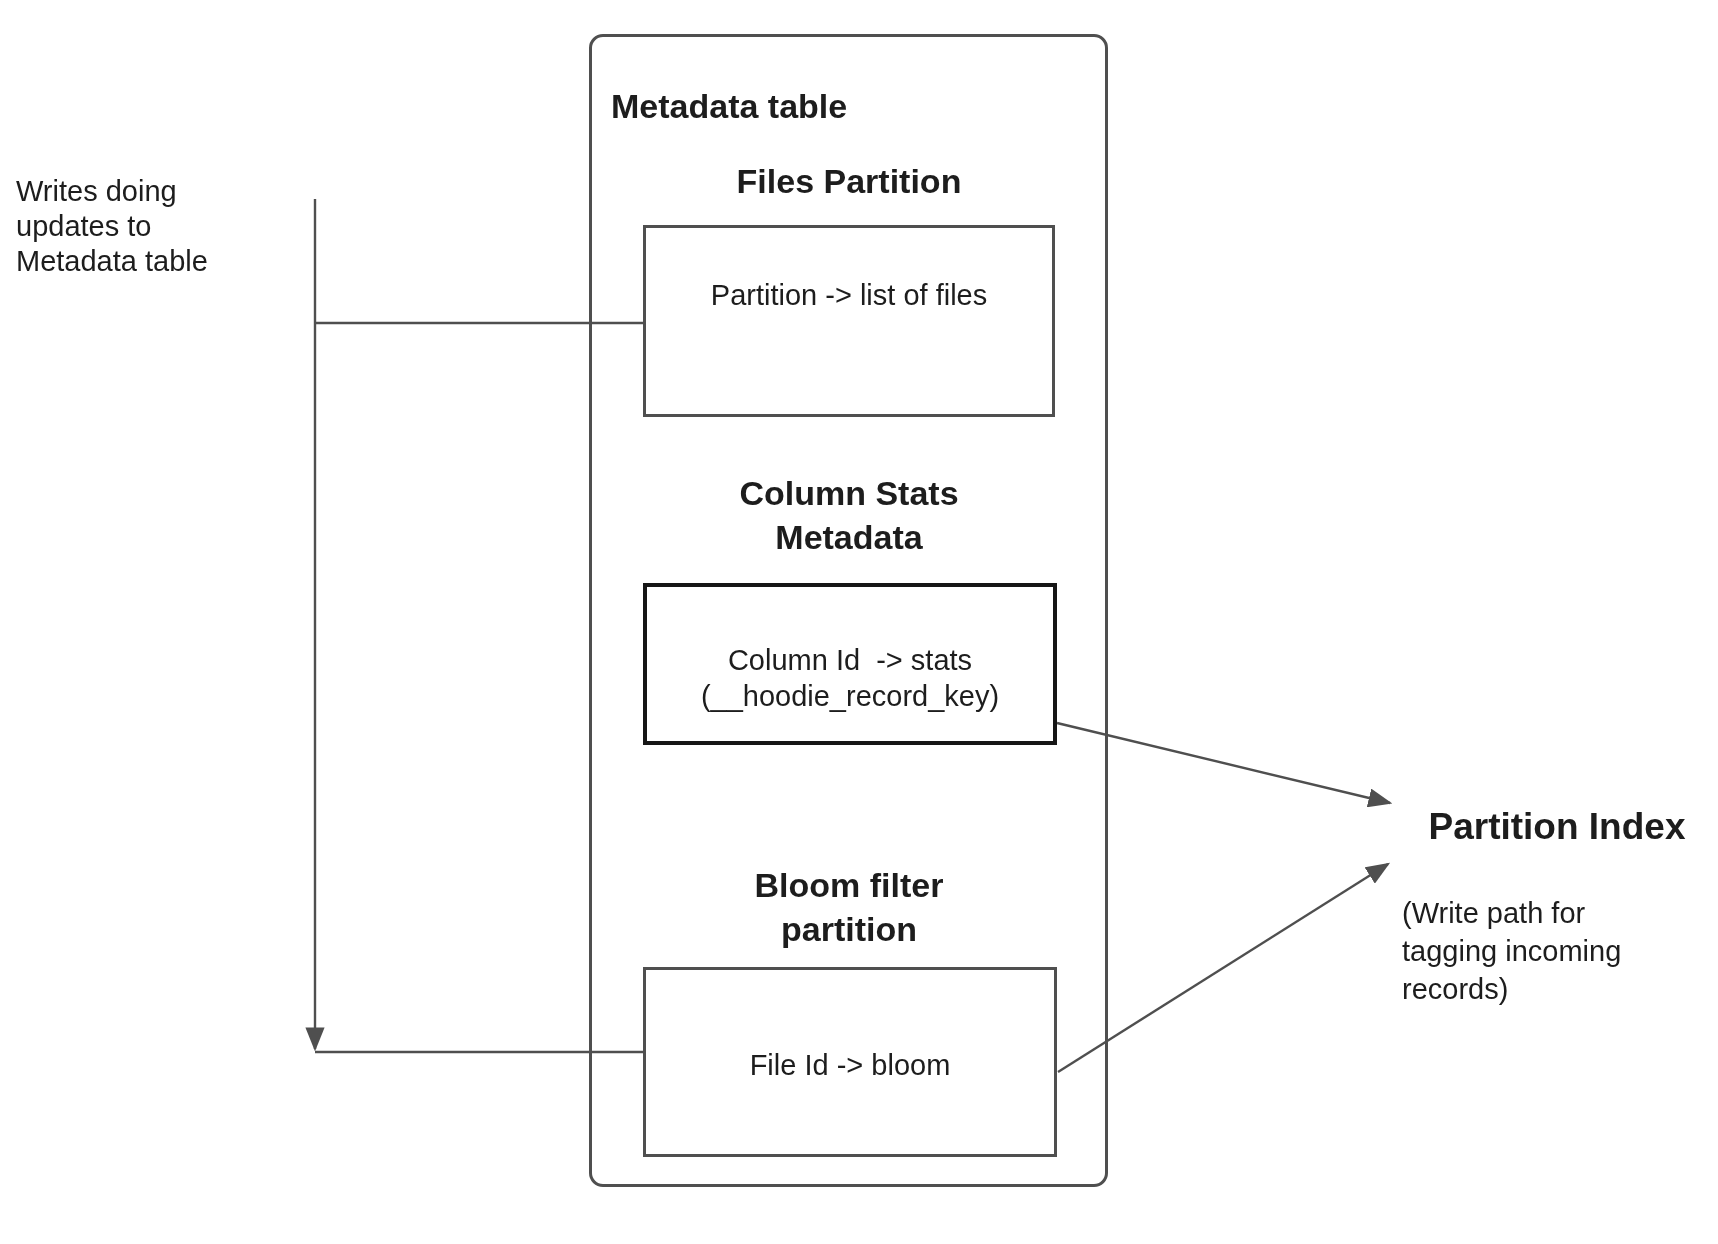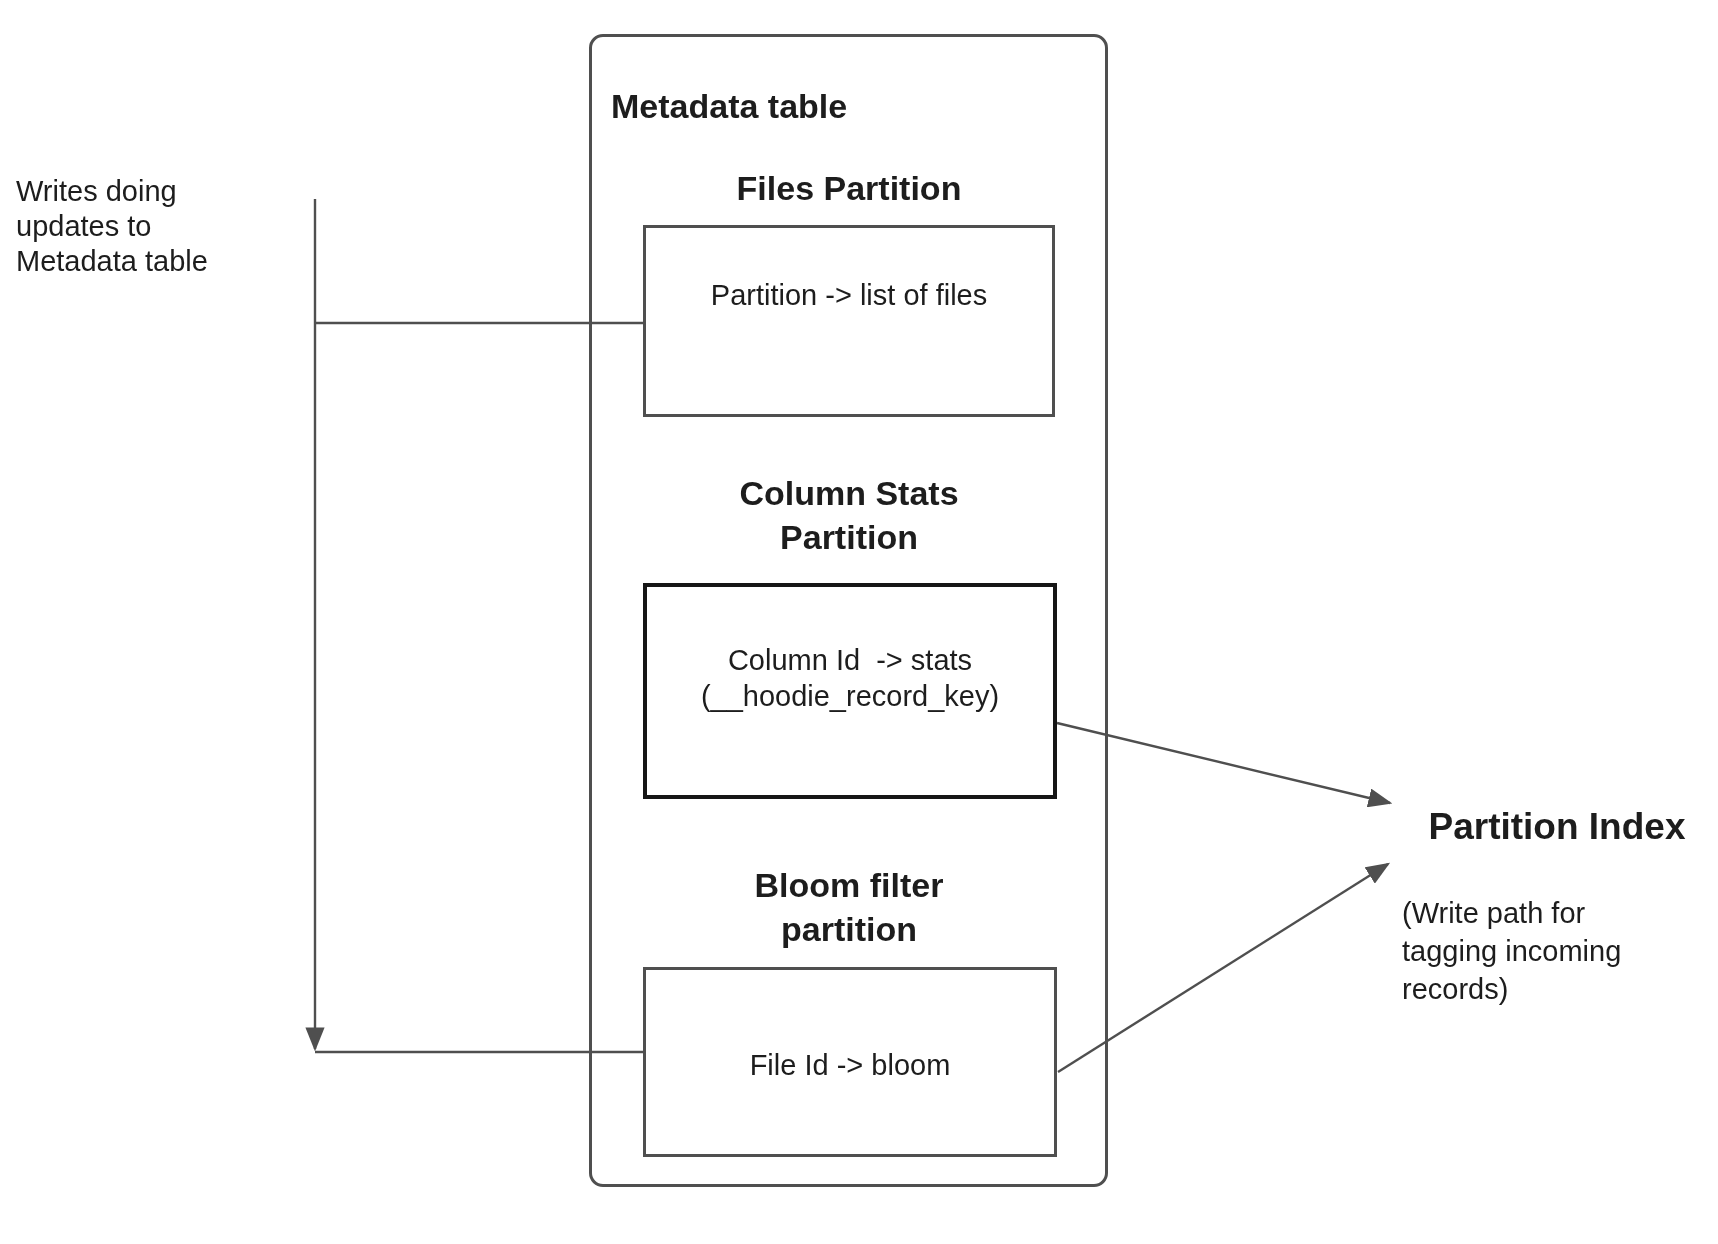--- a/index.html
+++ b/index.html
@@ -86,28 +86,28 @@
     <path class="line" d="M1058,1072 L1388,864" marker-end="url(#arrow)"></path>
   </svg>
 
   <div class="abs side-note" style="left:16px;top:174px;width:230px;">Writes doing
 updates to
 Metadata table</div>
 
   <div class="abs outer-box"></div>
   <div class="abs table-title">Metadata table</div>
 
-  <div class="abs partition-heading" style="top:166px;">Files Partition</div>
+  <div class="abs partition-heading" style="top:159px;">Files Partition</div>
   <div class="abs inner-box" style="left:643px;top:225px;width:412px;height:192px;">
     <div class="abs mapping-text" style="top:49px;">Partition -&gt; list of files</div>
   </div>
 
   <div class="abs partition-heading" style="top:471px;">Column Stats
-Partition</div>
-  <div class="abs inner-box emphasis" style="left:643px;top:583px;width:414px;height:216px;">
+Metadata</div>
+  <div class="abs inner-box emphasis" style="left:643px;top:583px;width:414px;height:162px;">
     <div class="abs mapping-text" style="top:55px;">Column Id  -&gt; stats
 (__hoodie_record_key)</div>
   </div>
 
   <div class="abs partition-heading" style="top:863px;">Bloom filter
 partition</div>
   <div class="abs inner-box" style="left:643px;top:967px;width:414px;height:190px;padding-left:19px;">
     <div class="abs mapping-text" style="top:77px;">File Id -&gt; bloom</div>
   </div>
 

